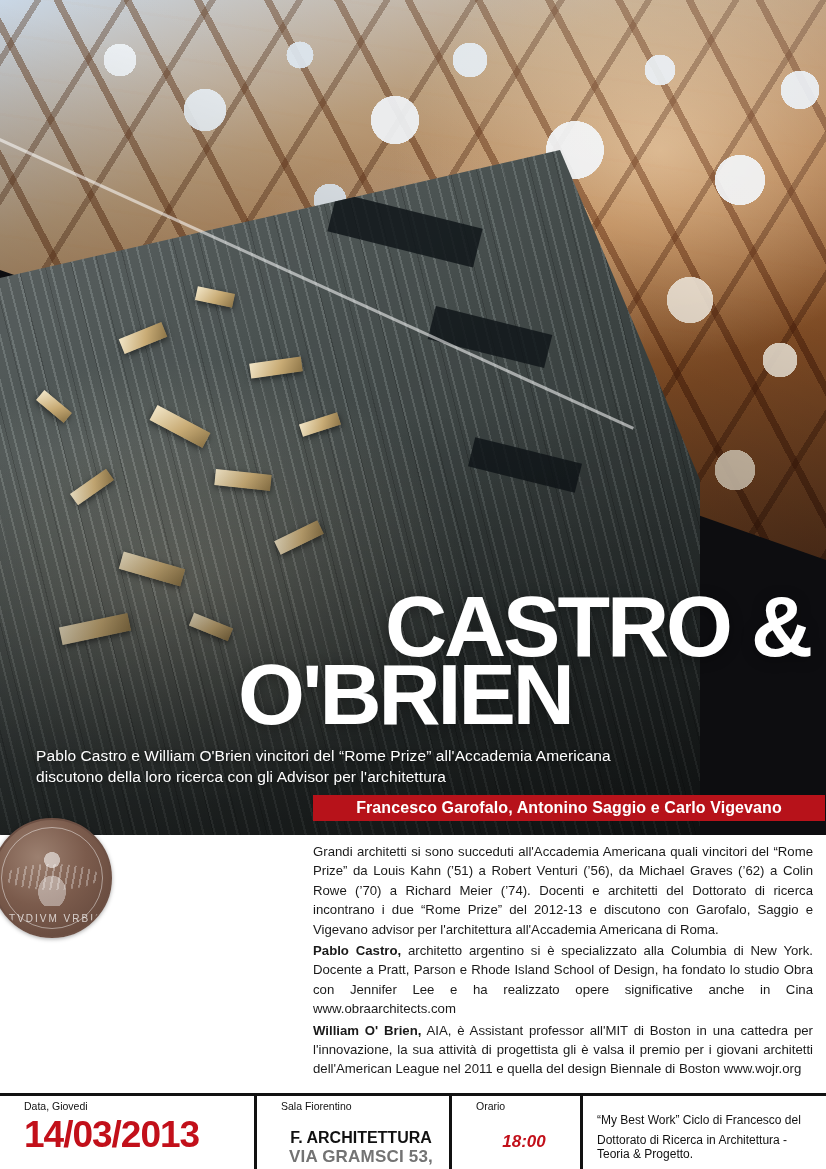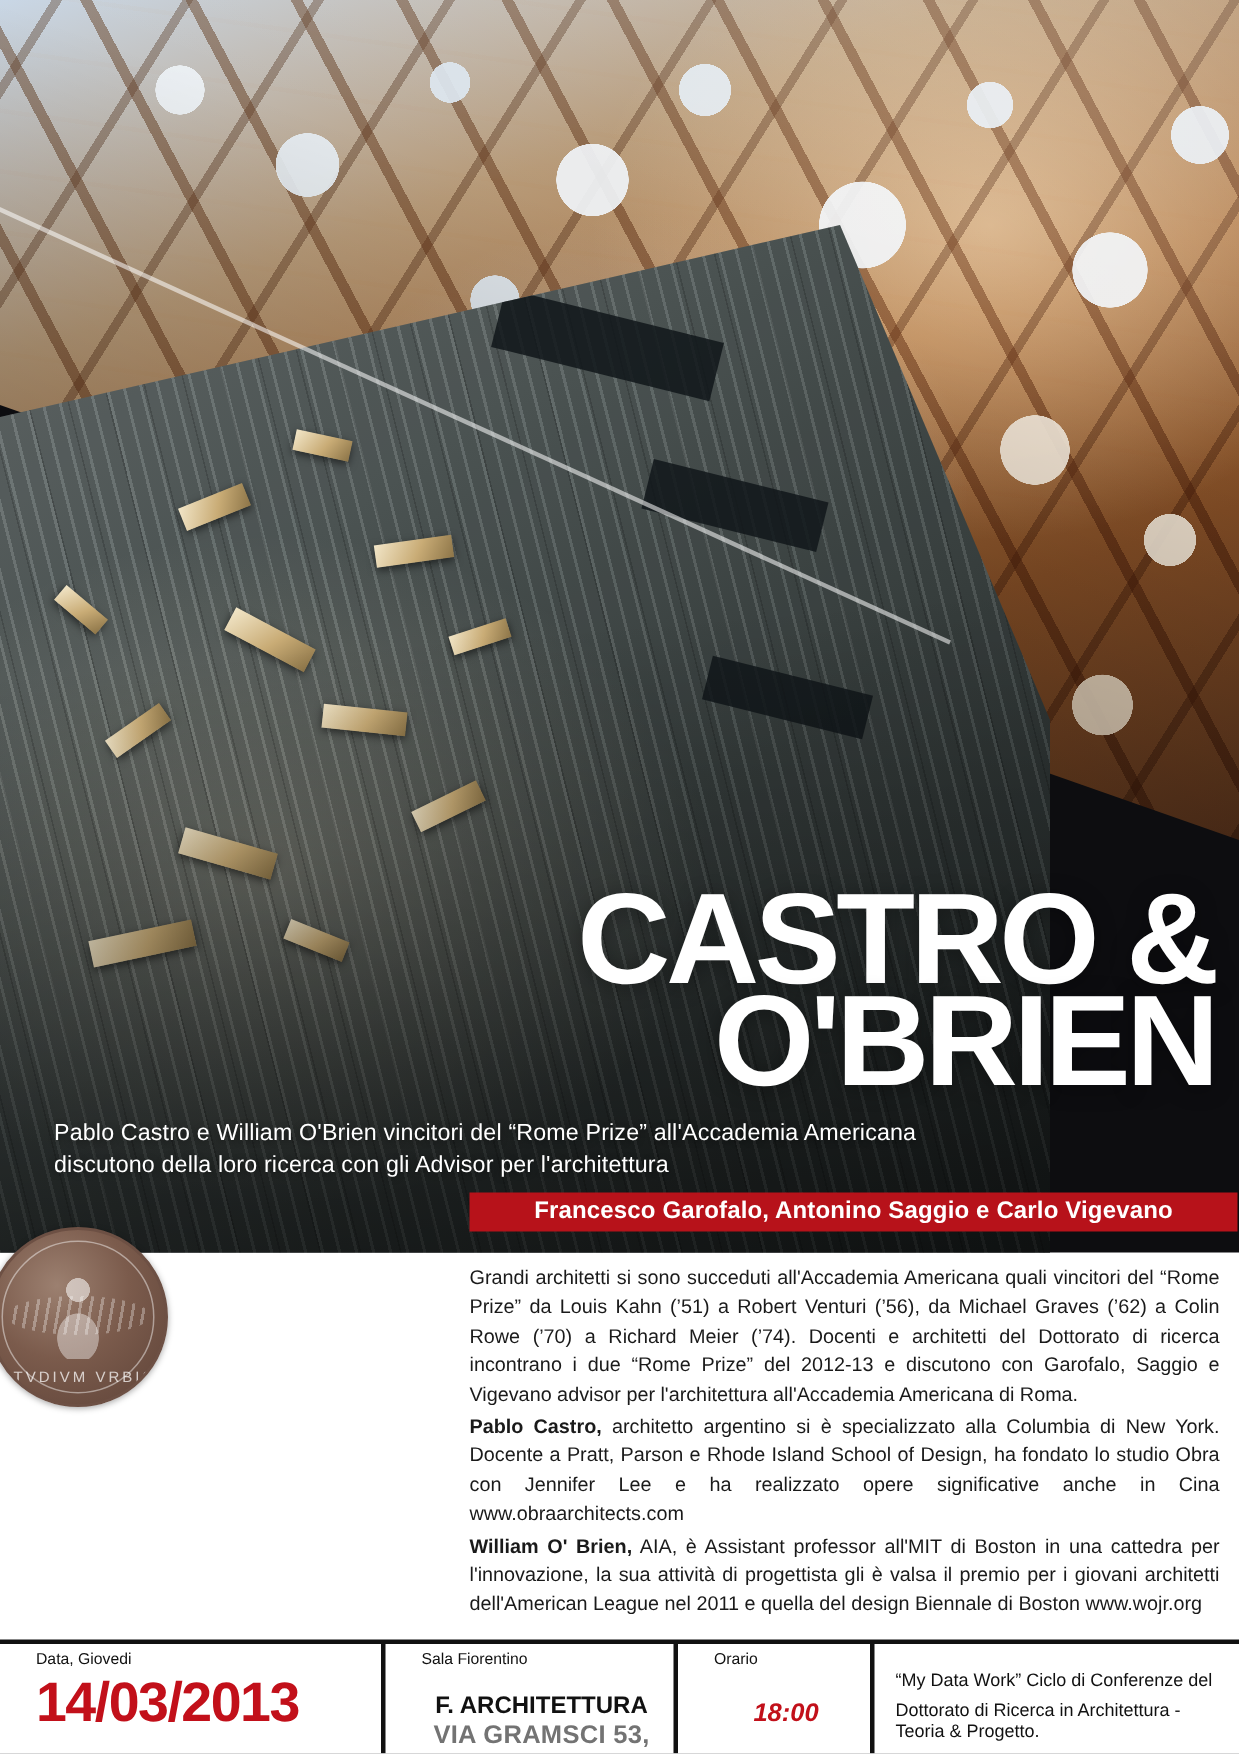--- a/index.html
+++ b/index.html
@@ -147,21 +147,21 @@
   }
   .title-line1, .title-line2 {
     font-family: "Liberation Sans", sans-serif;
     font-weight: bold;
     letter-spacing: -3px;
     line-height: 0.86;
     padding-right: 16px;
     text-shadow: 0 2px 14px rgba(0,0,0,0.35);
   }
   .title-line1 { font-size: 86px; }
-  .title-line2 { font-size: 86px; margin-top: -6px; }
+  .title-line2 { font-size: 86px; margin-top: -6px; text-align: center; }
 
   
   .subtitle {
     position: absolute;
     left: 36px;
     top: 745px;
     width: 780px;
     color: #ffffff;
     font-size: 15.5px;
     line-height: 1.38;
@@ -395,19 +395,19 @@
     <div class="f-sep"></div>
 
     <div class="f-cell cell-time">
       <div class="f-label" style="text-align:left;">Orario</div>
       <div class="time-value">18:00</div>
     </div>
 
     <div class="f-sep"></div>
 
     <div class="f-cell cell-series">
-      <div class="series-line1">“My Data Work” Ciclo di Conferenze del</div>
+      <div class="series-line1">“My Best Work” Ciclo di Francesco del</div>
       <div class="series-line2">Dottorato di Ricerca in Architettura - Teoria &amp; Progetto.</div>
     </div>
 
   </div>
 
 </div>
 
 </body></html>

